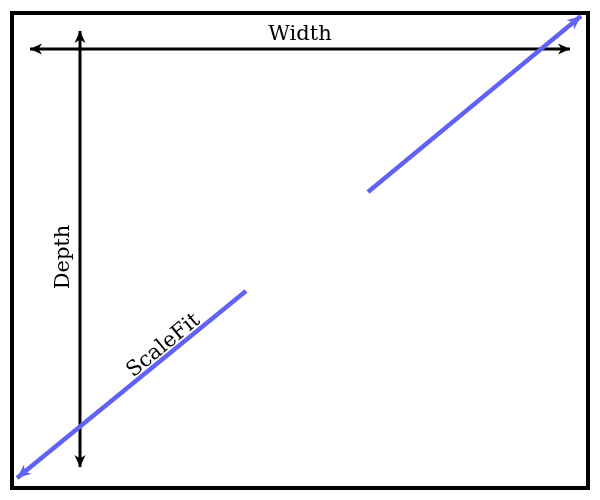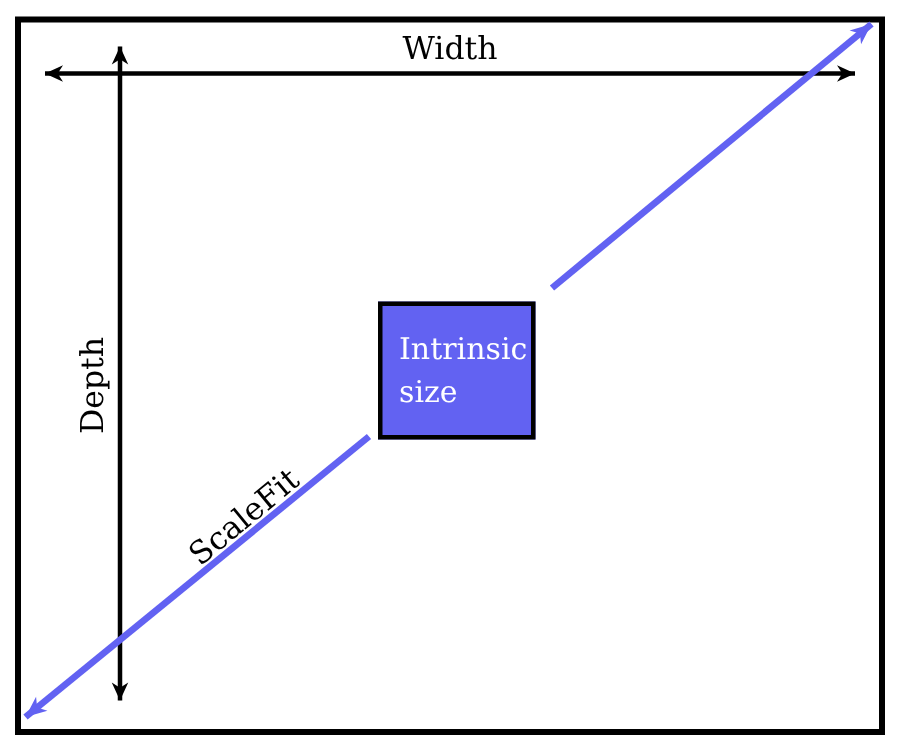--- a/index.html
+++ b/index.html
@@ -93,17 +93,14 @@
 
     <line class="blue-line" x1="368" y1="192" x2="581" y2="16" marker-end="url(#headBlue)"></line>
   </svg>
 
   <div class="label width-label">Width</div>
 
   <div class="label depth-label">Depth</div>
 
   <div class="label scalefit-label">ScaleFit</div>
 
-  <div class="intrinsic-box">
-    <span>Intrinsic size</span>
-  </div>
 
 </div>
 
 </body></html>

